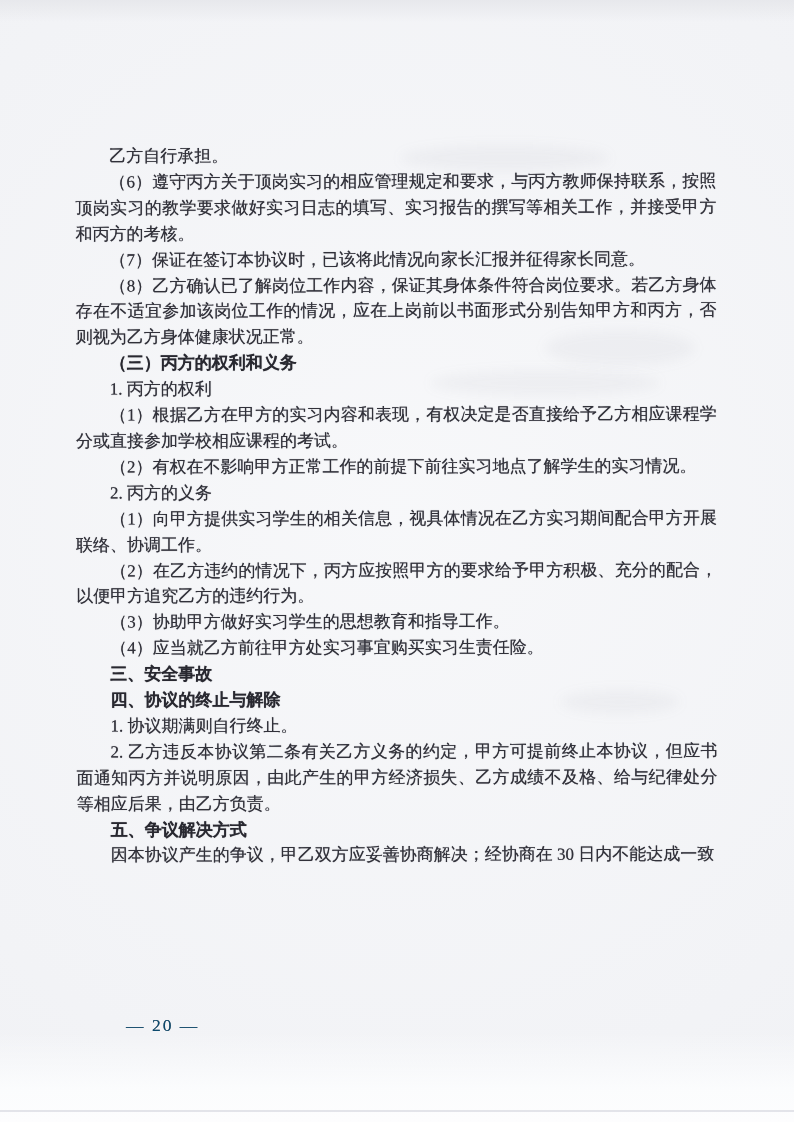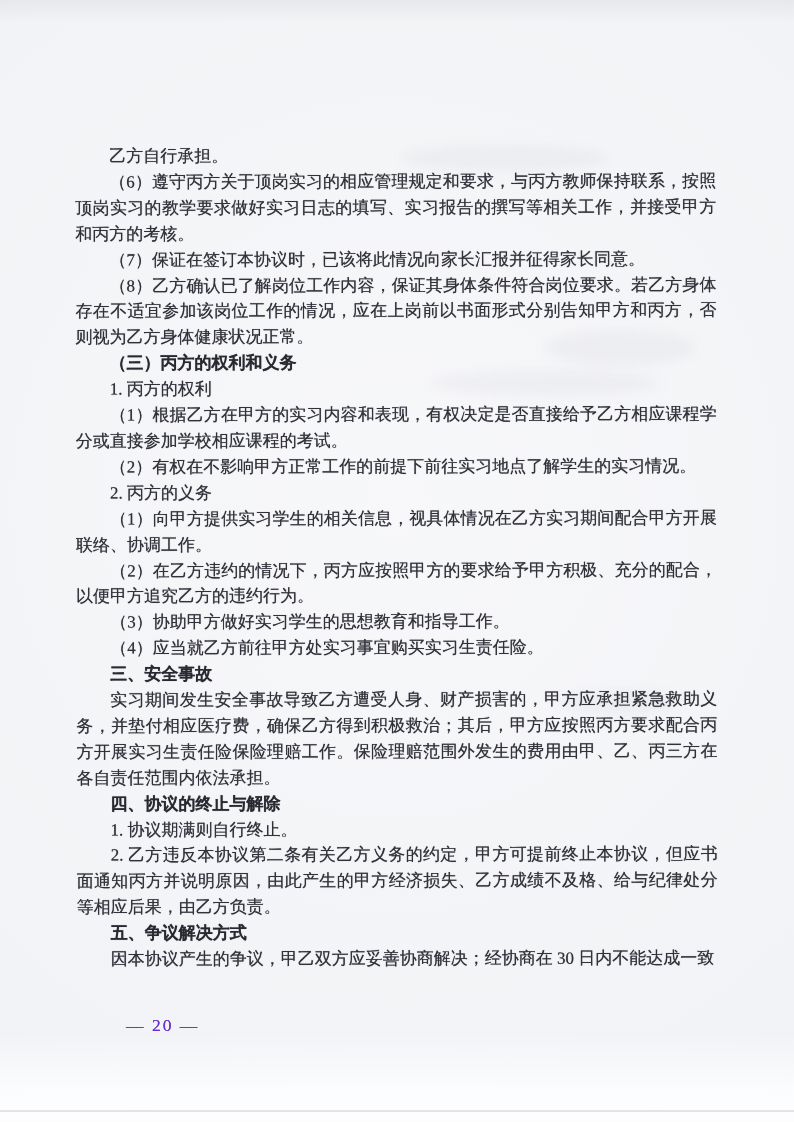--- a/index.html
+++ b/index.html
@@ -36,21 +36,21 @@
     line-height:25.9px;
     text-align:justify;
     transform:rotate(-0.12deg);
     text-shadow:0 0 .7px rgba(49,49,58,.75);
   }
   .para{margin:0;text-indent:2em;}
   .bold{font-weight:bold;color:#282830;}
   .footer-pageno{
     position:absolute;
     left:126px;top:1015px;
-    color:#6d28d9;
+    color:#0c4a6e;
     font-size:17.5px;
     letter-spacing:2px;
     text-shadow:0 0 .6px rgba(58,58,68,.7);
   }
 </style>
 </head>
 <body>
 
 <div class="scan-surface"></div>
 <div class="smudge" style="left:400px;top:145px;width:210px;height:26px;"></div>
@@ -66,21 +66,20 @@
   <p class="para bold">（三）丙方的权利和义务</p>
   <p class="para">1. 丙方的权利</p>
   <p class="para">（1）根据乙方在甲方的实习内容和表现，有权决定是否直接给予乙方相应课程学分或直接参加学校相应课程的考试。</p>
   <p class="para">（2）有权在不影响甲方正常工作的前提下前往实习地点了解学生的实习情况。</p>
   <p class="para">2. 丙方的义务</p>
   <p class="para">（1）向甲方提供实习学生的相关信息，视具体情况在乙方实习期间配合甲方开展联络、协调工作。</p>
   <p class="para">（2）在乙方违约的情况下，丙方应按照甲方的要求给予甲方积极、充分的配合，以便甲方追究乙方的违约行为。</p>
   <p class="para">（3）协助甲方做好实习学生的思想教育和指导工作。</p>
   <p class="para">（4）应当就乙方前往甲方处实习事宜购买实习生责任险。</p>
   <p class="para bold">三、安全事故</p>
-  <p class="para">实习期间发生安全事故导致乙方遭受人身、财产损害的，甲方应承担紧急救助义务，并垫付相应医疗费，确保乙方得到积极救治；其后，甲方应按照丙方要求配合丙方开展实习生责任险保险理赔工作。保险理赔范围外发生的费用由甲、乙、丙三方在各自责任范围内依法承担。</p>
   <p class="para bold">四、协议的终止与解除</p>
   <p class="para">1. 协议期满则自行终止。</p>
   <p class="para">2. 乙方违反本协议第二条有关乙方义务的约定，甲方可提前终止本协议，但应书面通知丙方并说明原因，由此产生的甲方经济损失、乙方成绩不及格、给与纪律处分等相应后果，由乙方负责。</p>
   <p class="para bold">五、争议解决方式</p>
   <p class="para">因本协议产生的争议，甲乙双方应妥善协商解决；经协商在 30 日内不能达成一致</p>
 </div>
 
 <div class="footer-pageno">— 20 —</div>
 
 <div class="scan-edge-line"></div>

